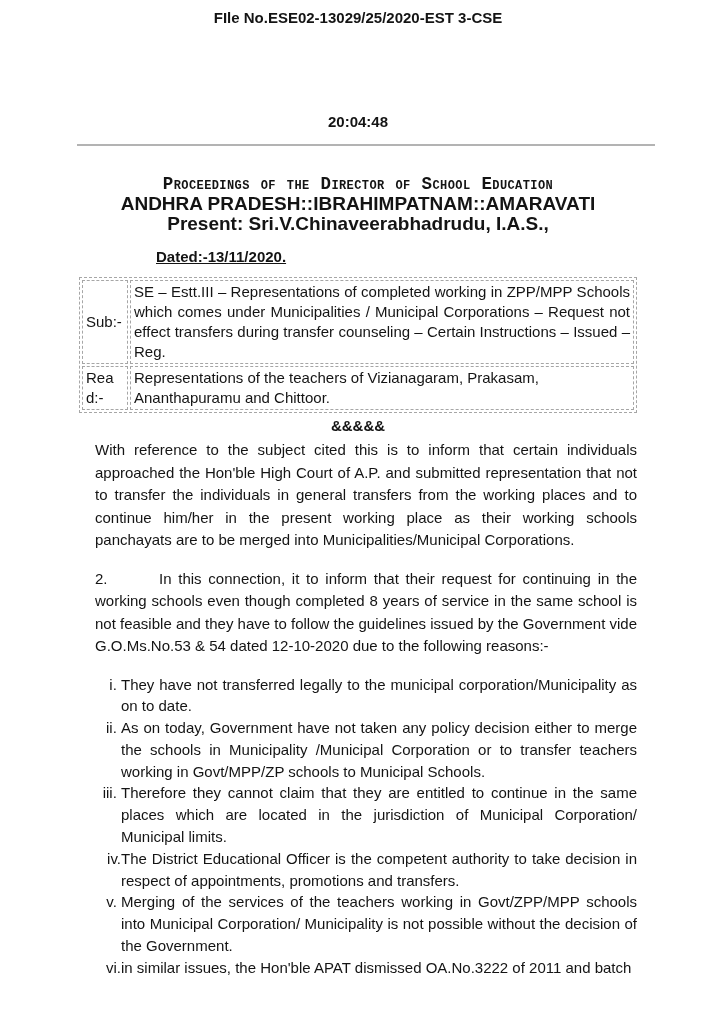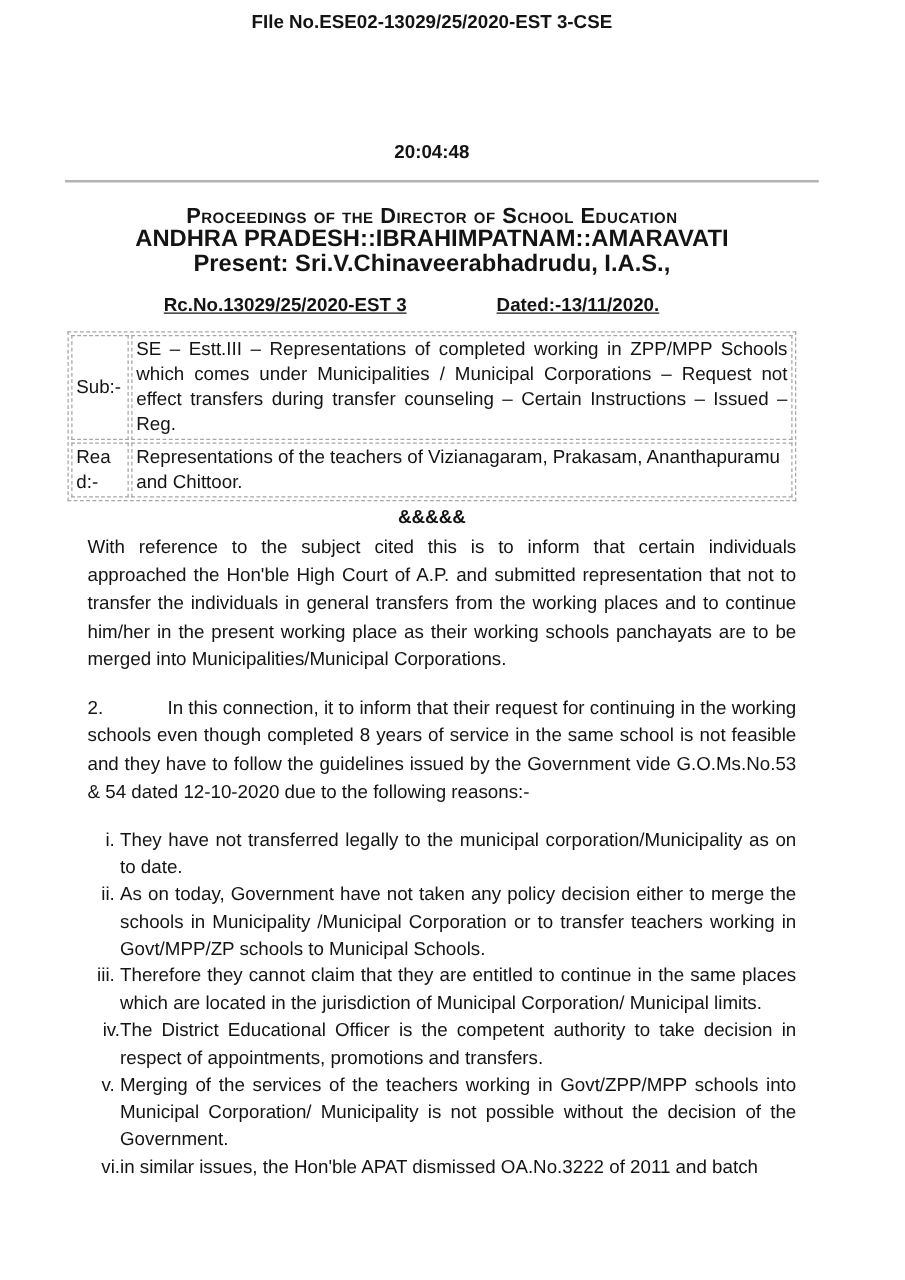--- a/index.html
+++ b/index.html
@@ -12,21 +12,21 @@
     height: 1024px;
     overflow: hidden;
     font-family: "Liberation Sans", "DejaVu Sans", sans-serif;
     color: #141414;
     -webkit-font-smoothing: antialiased;
   }
   .page {
     box-sizing: border-box;
     width: 724px;
     min-height: 1024px;
-    padding: 10px 87px 20px 54px;
+    padding: 10px 87px 20px 79px;
     background: #ffffff;
   }
   .file-no {
     text-align: center;
     font-weight: bold;
     font-size: 15px;
     line-height: 16px;
   }
   .timestamp {
     margin-top: 88px;
@@ -36,23 +36,23 @@
     line-height: 16px;
   }
   .rule {
     margin-top: 14px;
     margin-right: -18px;
     margin-left: -2px;
     height: 2px;
     background: #b3b3b3;
   }
   .title-serif {
-    margin-top: 16px;
-    text-align: center;
-    font-family: Liberation Sans, sans-serif;
+    margin-top: 28px;
+    text-align: center;
+    font-family: Liberation Mono, monospace;
     font-variant: small-caps;
     font-weight: bold;
     font-size: 17.5px;
     line-height: 20px;
     letter-spacing: 0.4px;
   }
   .title-sans {
     text-align: center;
     font-weight: bold;
     font-size: 19px;
@@ -148,21 +148,20 @@
 
   <div class="timestamp">20:04:48</div>
 
   <div class="rule"></div>
 
   <div class="title-serif">Proceedings of the Director of School Education</div>
   <div class="title-sans">ANDHRA PRADESH::IBRAHIMPATNAM::AMARAVATI</div>
   <div class="title-sans">Present: Sri.V.Chinaveerabhadrudu, I.A.S.,</div>
 
   <div class="rc-row">
-    <span class="u">Rc.No.13029/25/2020-EST 3</span>
     <span class="u">Dated:-13/11/2020.</span>
   </div>
 
   <table class="ref-table">
     <tbody>
       <tr>
         <td class="ref-label">Sub:-</td>
         <td class="justify">SE – Estt.III – Representations of completed working in ZPP/MPP Schools which comes under Municipalities / Municipal Corporations – Request not effect transfers during transfer counseling – Certain Instructions – Issued – Reg.</td>
       </tr>
       <tr>

